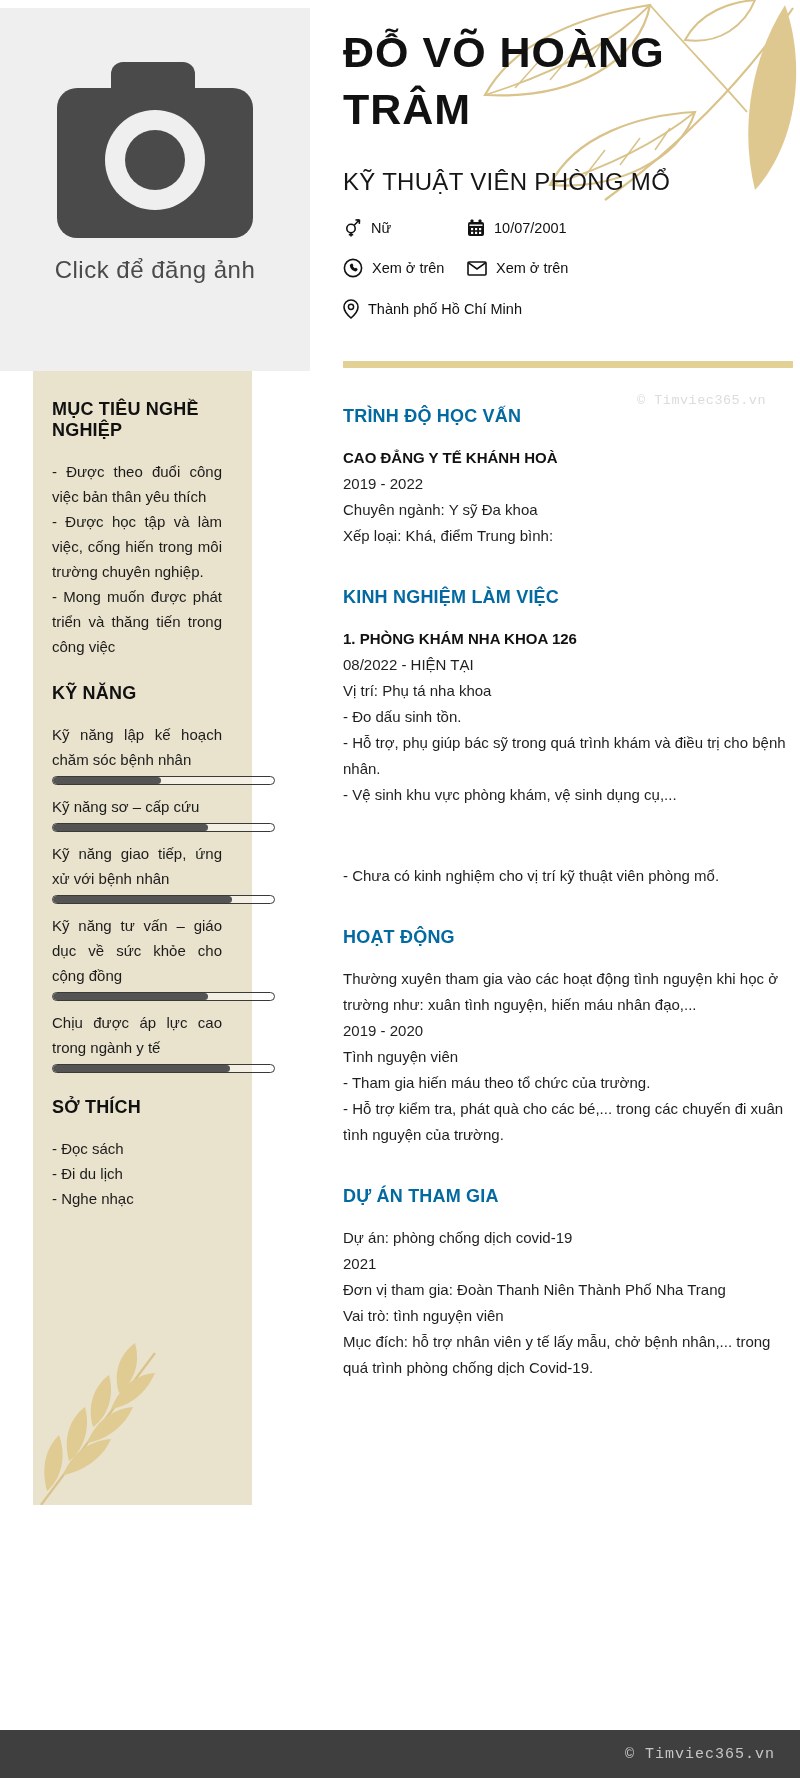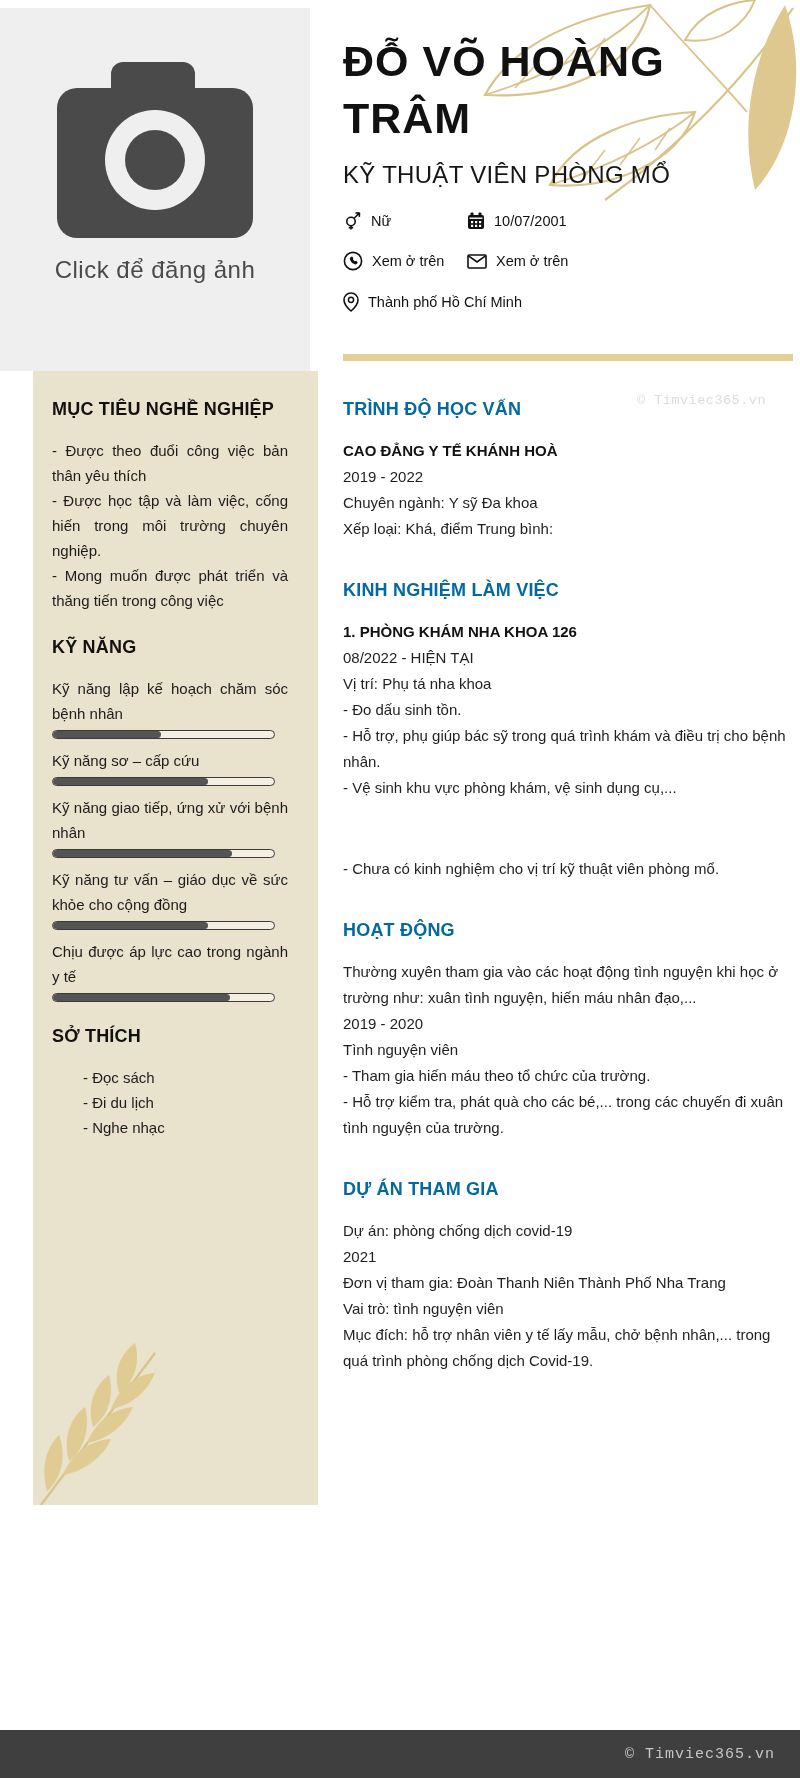--- a/index.html
+++ b/index.html
@@ -17,37 +17,37 @@
 
   
   .leaves-top{position:absolute;top:0;right:0;width:345px;height:205px;z-index:1;}
   
   .photo-box{position:absolute;left:0;top:8px;width:310px;height:363px;background:var(--photo-bg);
     display:flex;flex-direction:column;align-items:center;justify-content:flex-start;z-index:2;cursor:pointer;}
   .photo-box svg{margin-top:48px;}
   .photo-caption{font-size:24px;color:#4a4a4a;margin-top:12px;letter-spacing:.5px;}
 
   
-  .sidebar{position:absolute;left:33px;top:371px;width:285px;height:1134px;background:var(--sidebar-bg);
+  .sidebar{position:absolute;left:33px;top:371px;width:219px;height:1134px;background:var(--sidebar-bg);
     padding:28px 30px 0 19px;z-index:2;}
   .sidebar h2{font-size:18px;font-weight:700;color:#111;letter-spacing:.2px;margin-bottom:18px;}
   .sidebar .sec{margin-bottom:24px;}
   .sidebar p{font-size:15px;line-height:25px;color:#1c1c1c;text-align:justify;}
   .skill{margin-bottom:0;}
   .skill-label{margin-bottom:4px;}
   .bar{width:223px;height:9px;border:1px solid #3a3a3a;border-radius:6px;background:rgba(255,255,255,.45);
     margin-bottom:9px;overflow:hidden;}
   .bar .fill{height:100%;background:var(--bar-fill);border-radius:6px;}
-  .hobby-list p{text-align:left;margin-left:31px;}
+  .hobby-list p{text-align:left;}
   .leaves-bottom{position:absolute;left:0;bottom:0;width:150px;height:182px;}
 
   
-  .main{position:absolute;left:343px;top:33px;width:450px;z-index:2;}
+  .main{position:absolute;left:343px;top:24px;width:450px;z-index:2;}
   .name{font-size:43px;line-height:57px;font-weight:800;color:#111;letter-spacing:1px;}
-  .job-title{font-size:24px;font-weight:400;color:#161616;margin-top:14px;letter-spacing:.3px;}
+  .job-title{font-size:24px;font-weight:400;color:#161616;margin-top:30px;letter-spacing:.3px;}
   .info-grid{display:grid;grid-template-columns:124px auto;row-gap:21px;margin-top:22px;}
   .info-cell{display:flex;align-items:center;gap:9px;font-size:14.5px;color:#111;}
   .info-cell.full{grid-column:1 / span 2;}
   .info-cell svg{flex:0 0 auto;}
   .divider{width:450px;height:7px;background:var(--accent-tan);margin-top:42px;}
 
   .msec{margin-top:38px;}
   .msec h2{font-size:18px;font-weight:700;color:#0369a1;letter-spacing:.2px;margin-bottom:18px;}
   .msec p{font-size:15px;line-height:26px;color:#1f1f1f;}
   .msec p.bold{font-weight:700;color:#111;}

